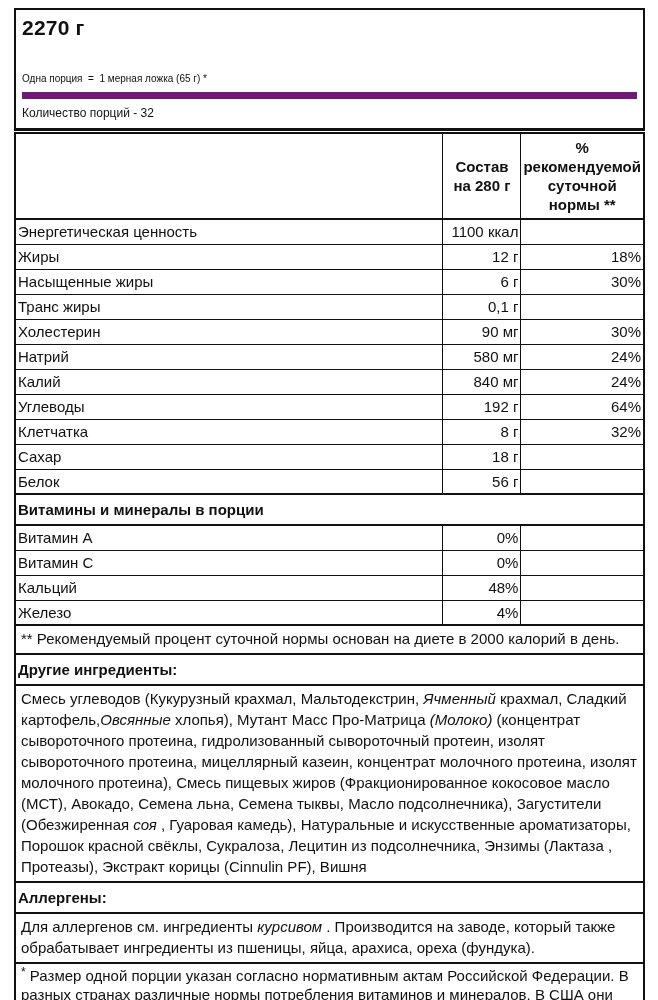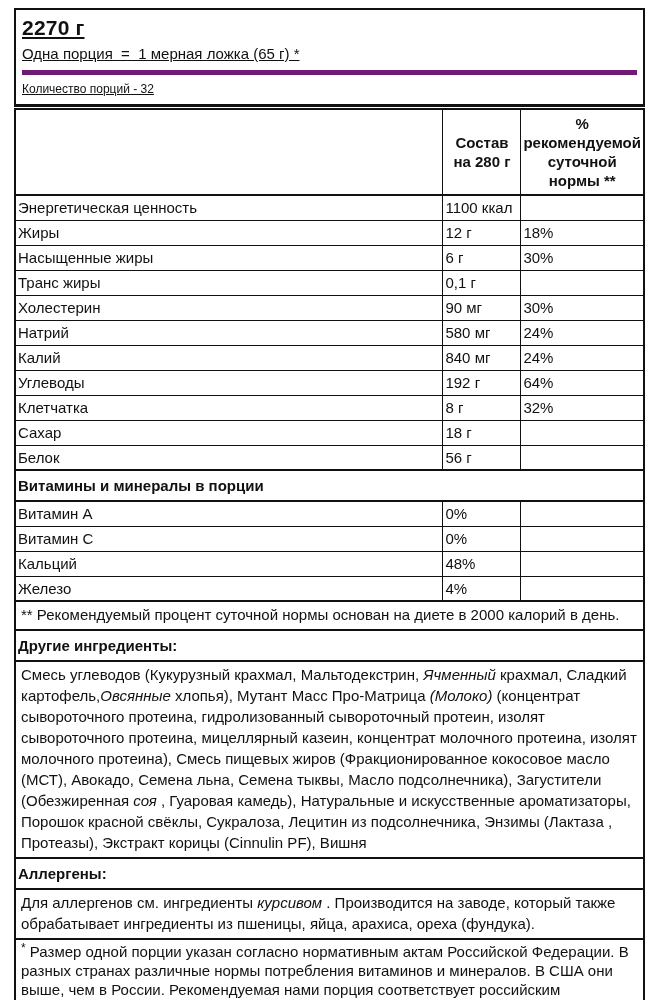--- a/index.html
+++ b/index.html
@@ -19,33 +19,33 @@
     left: 14px; top: 8px;
     width: 631px;
   }
 
   
   .top-box {
     border: 2px solid #111;
     border-bottom-width: 3px;
     padding: 4px 6px 0 6px;
     background: #fff;
-    text-decoration: underline;
   }
   .net-weight {
     font-size: 21px;
     font-weight: bold;
     padding: 2px 0 3px 0;
     letter-spacing: 0.2px;
   }
   .serving-line {
-    font-size: 15px;
+    font-size: 10px;
     padding: 2px 0 8px 0;
-    border-bottom: 5px solid #701a75;
+    border-bottom: 7px solid #701a75;
     white-space: pre-wrap;
+    margin-top: 28px;
   }
   .servings-line {
     font-size: 12px;
     padding: 7px 0 8px 0;
   }
 
   
   table.nutri {
     border-collapse: collapse;
     width: 100%;
@@ -63,21 +63,21 @@
     font-weight: bold;
     text-align: center;
     border-bottom-width: 2px;
     white-space: pre-line;
     line-height: 19px;
     padding: 4px 2px;
   }
   td.c-amount { width: 78px; border-left-width: 2px; border-right-width: 2px; }
   td.c-dv     { width: 118px; }
   tr.nrow td  { height: 25px; }
-  tr.nrow td.c-amount, tr.nrow td.c-dv { text-align: left; margin-top: 26px; }
+  tr.nrow td.c-amount, tr.nrow td.c-dv { text-align: right; margin-top: 26px; }
   tr.section-hdr td {
     font-weight: bold;
     height: 31px;
     border-top-width: 2px;
     border-bottom-width: 2px;
   }
   tr.note-row td, tr.para-row td {
     border-top-width: 2px;
     border-bottom-width: 2px;
     line-height: 21px;

